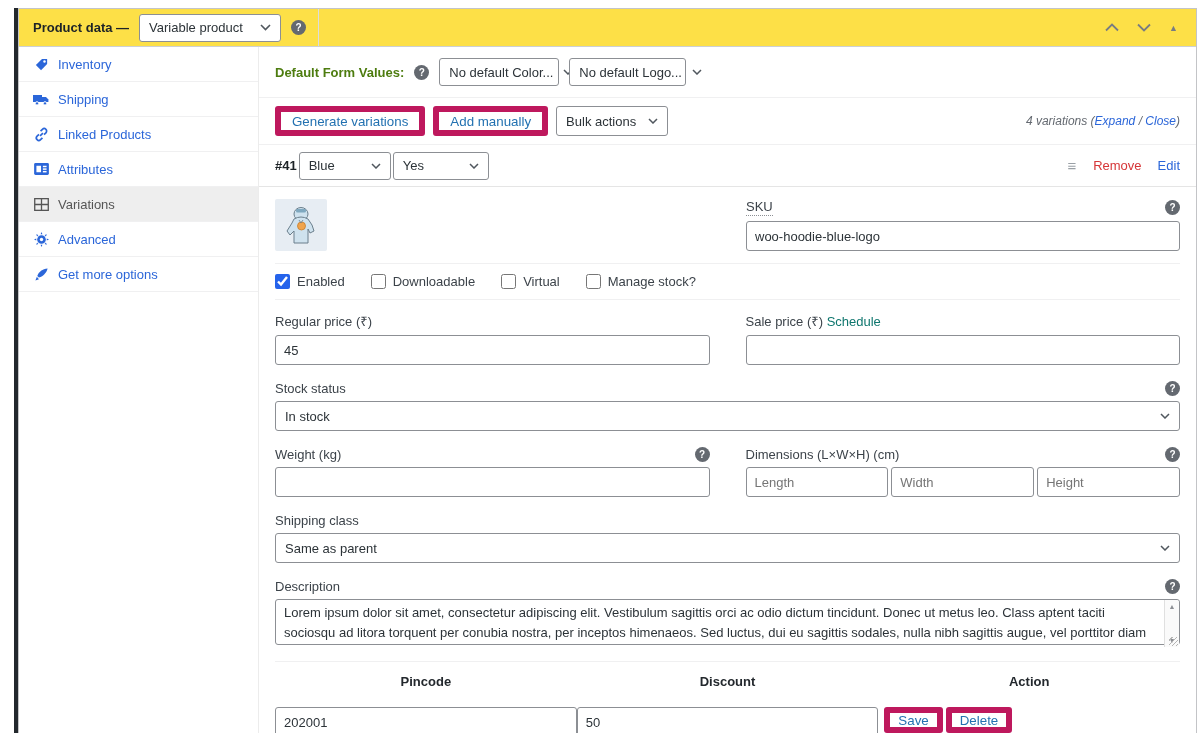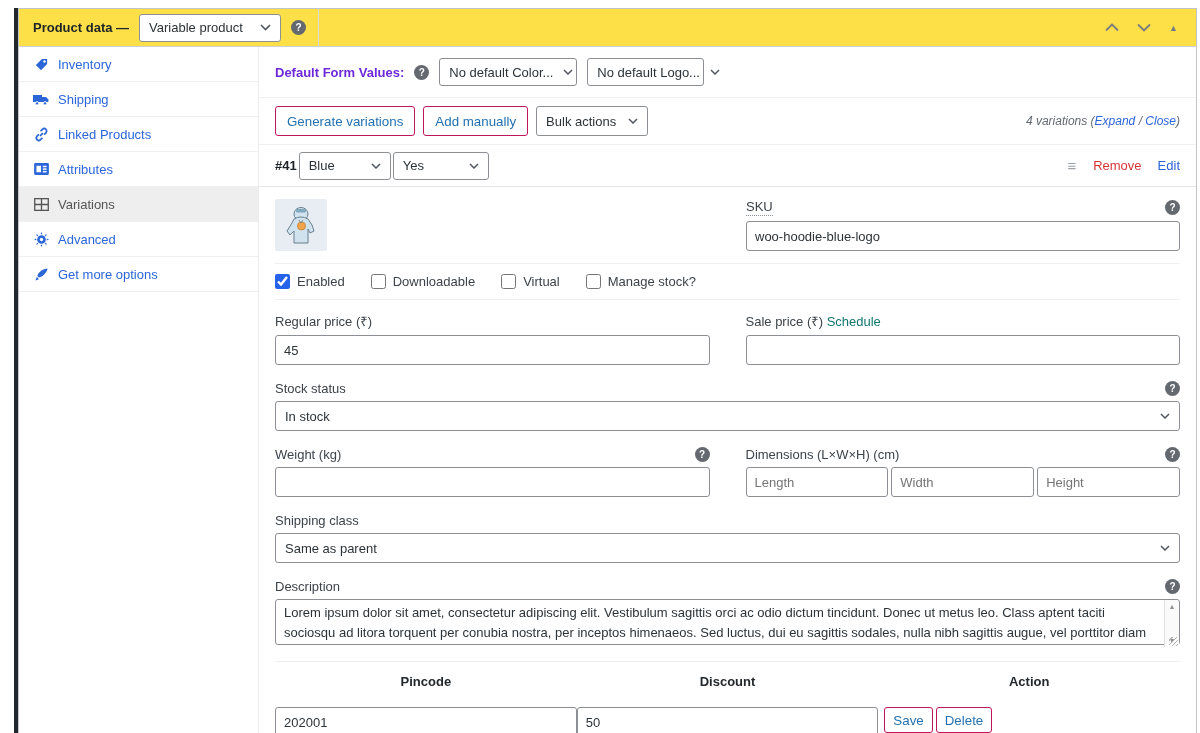--- a/index.html
+++ b/index.html
@@ -20,44 +20,44 @@
   .hdr-right svg { display:block; }
   .toggle-tri { font-size:9px; color:#787c82; }
 
   
   .select { display:inline-flex; align-items:center; justify-content:space-between;
     border:1px solid #8c8f94; border-radius:3px; background:#fff; height:30px;
     padding:0 9px; color:#2c3338; cursor:pointer; white-space:nowrap; }
   .select .chev { margin-left:10px; display:flex; }
   .select.small { height:28px; }
   .w-header { width:142px; }
-  .w-color { width:138px; }
+  .w-color { width:120px; }
   .w-logo  { width:117px; }
   .w-bulk  { width:112px; }
   .w-attr1 { width:92px; }
   .w-attr2 { width:96px; }
   .w-full  { width:100%; }
 
   
   .panel-body { display:flex; flex:1; min-height:0; }
   .sidebar { width:240px; min-width:240px; border-right:1px solid #ececec; background:#fff; }
   .side-item { display:flex; align-items:center; gap:9px; padding:9px 14px;
     border-bottom:1px solid #f0f0f1; color:#2b66d9; cursor:pointer; }
   .side-item .icn { width:16px; height:16px; display:flex; align-items:center; justify-content:center; }
   .side-item.active { background:#eeeeee; color:#555; }
 
   .content { flex:1; min-width:0; display:flex; flex-direction:column; }
 
   .toolbar1 { display:flex; align-items:center; gap:10px; padding:11px 16px;
     border-bottom:1px solid #f0f0f1; }
-  .toolbar1 .lbl { font-weight:bold; color:#6d28d9; }
+  .toolbar1 .lbl { font-weight:bold; color:#4d7c0f; }
   .toolbar2 { display:flex; align-items:center; gap:8px; padding:8px 16px;
     border-bottom:1px solid #f0f0f1; }
   .btn { display:inline-flex; align-items:center; justify-content:center; height:30px;
-    padding:0 11px; border:1px solid #be185d; border-radius:3px; background:#fff;
+    padding:0 11px; border:6px solid #be185d; border-radius:3px; background:#fff;
     color:#2271b1; cursor:pointer; white-space:nowrap;text-align:center; }
   .var-summary { margin-left:auto; font-style:italic; font-size:12px; color:#646970;text-align:right; }
   .var-summary a { color:#2b66d9; text-decoration:none; cursor:pointer; }
 
   .var-header { display:flex; align-items:center; gap:2px; padding:6px 16px;
     border-bottom:1px solid #e5e5e5; min-height:42px; }
   .var-id { font-weight:bold; color:#1d2327; }
   .var-actions { margin-left:auto; display:flex; align-items:center; gap:16px; }
   .drag { color:#9aa0a6; font-size:15px; cursor:grab; letter-spacing:1px; }
   .lnk-remove { color:#d63638; text-decoration:none; cursor:pointer; }

